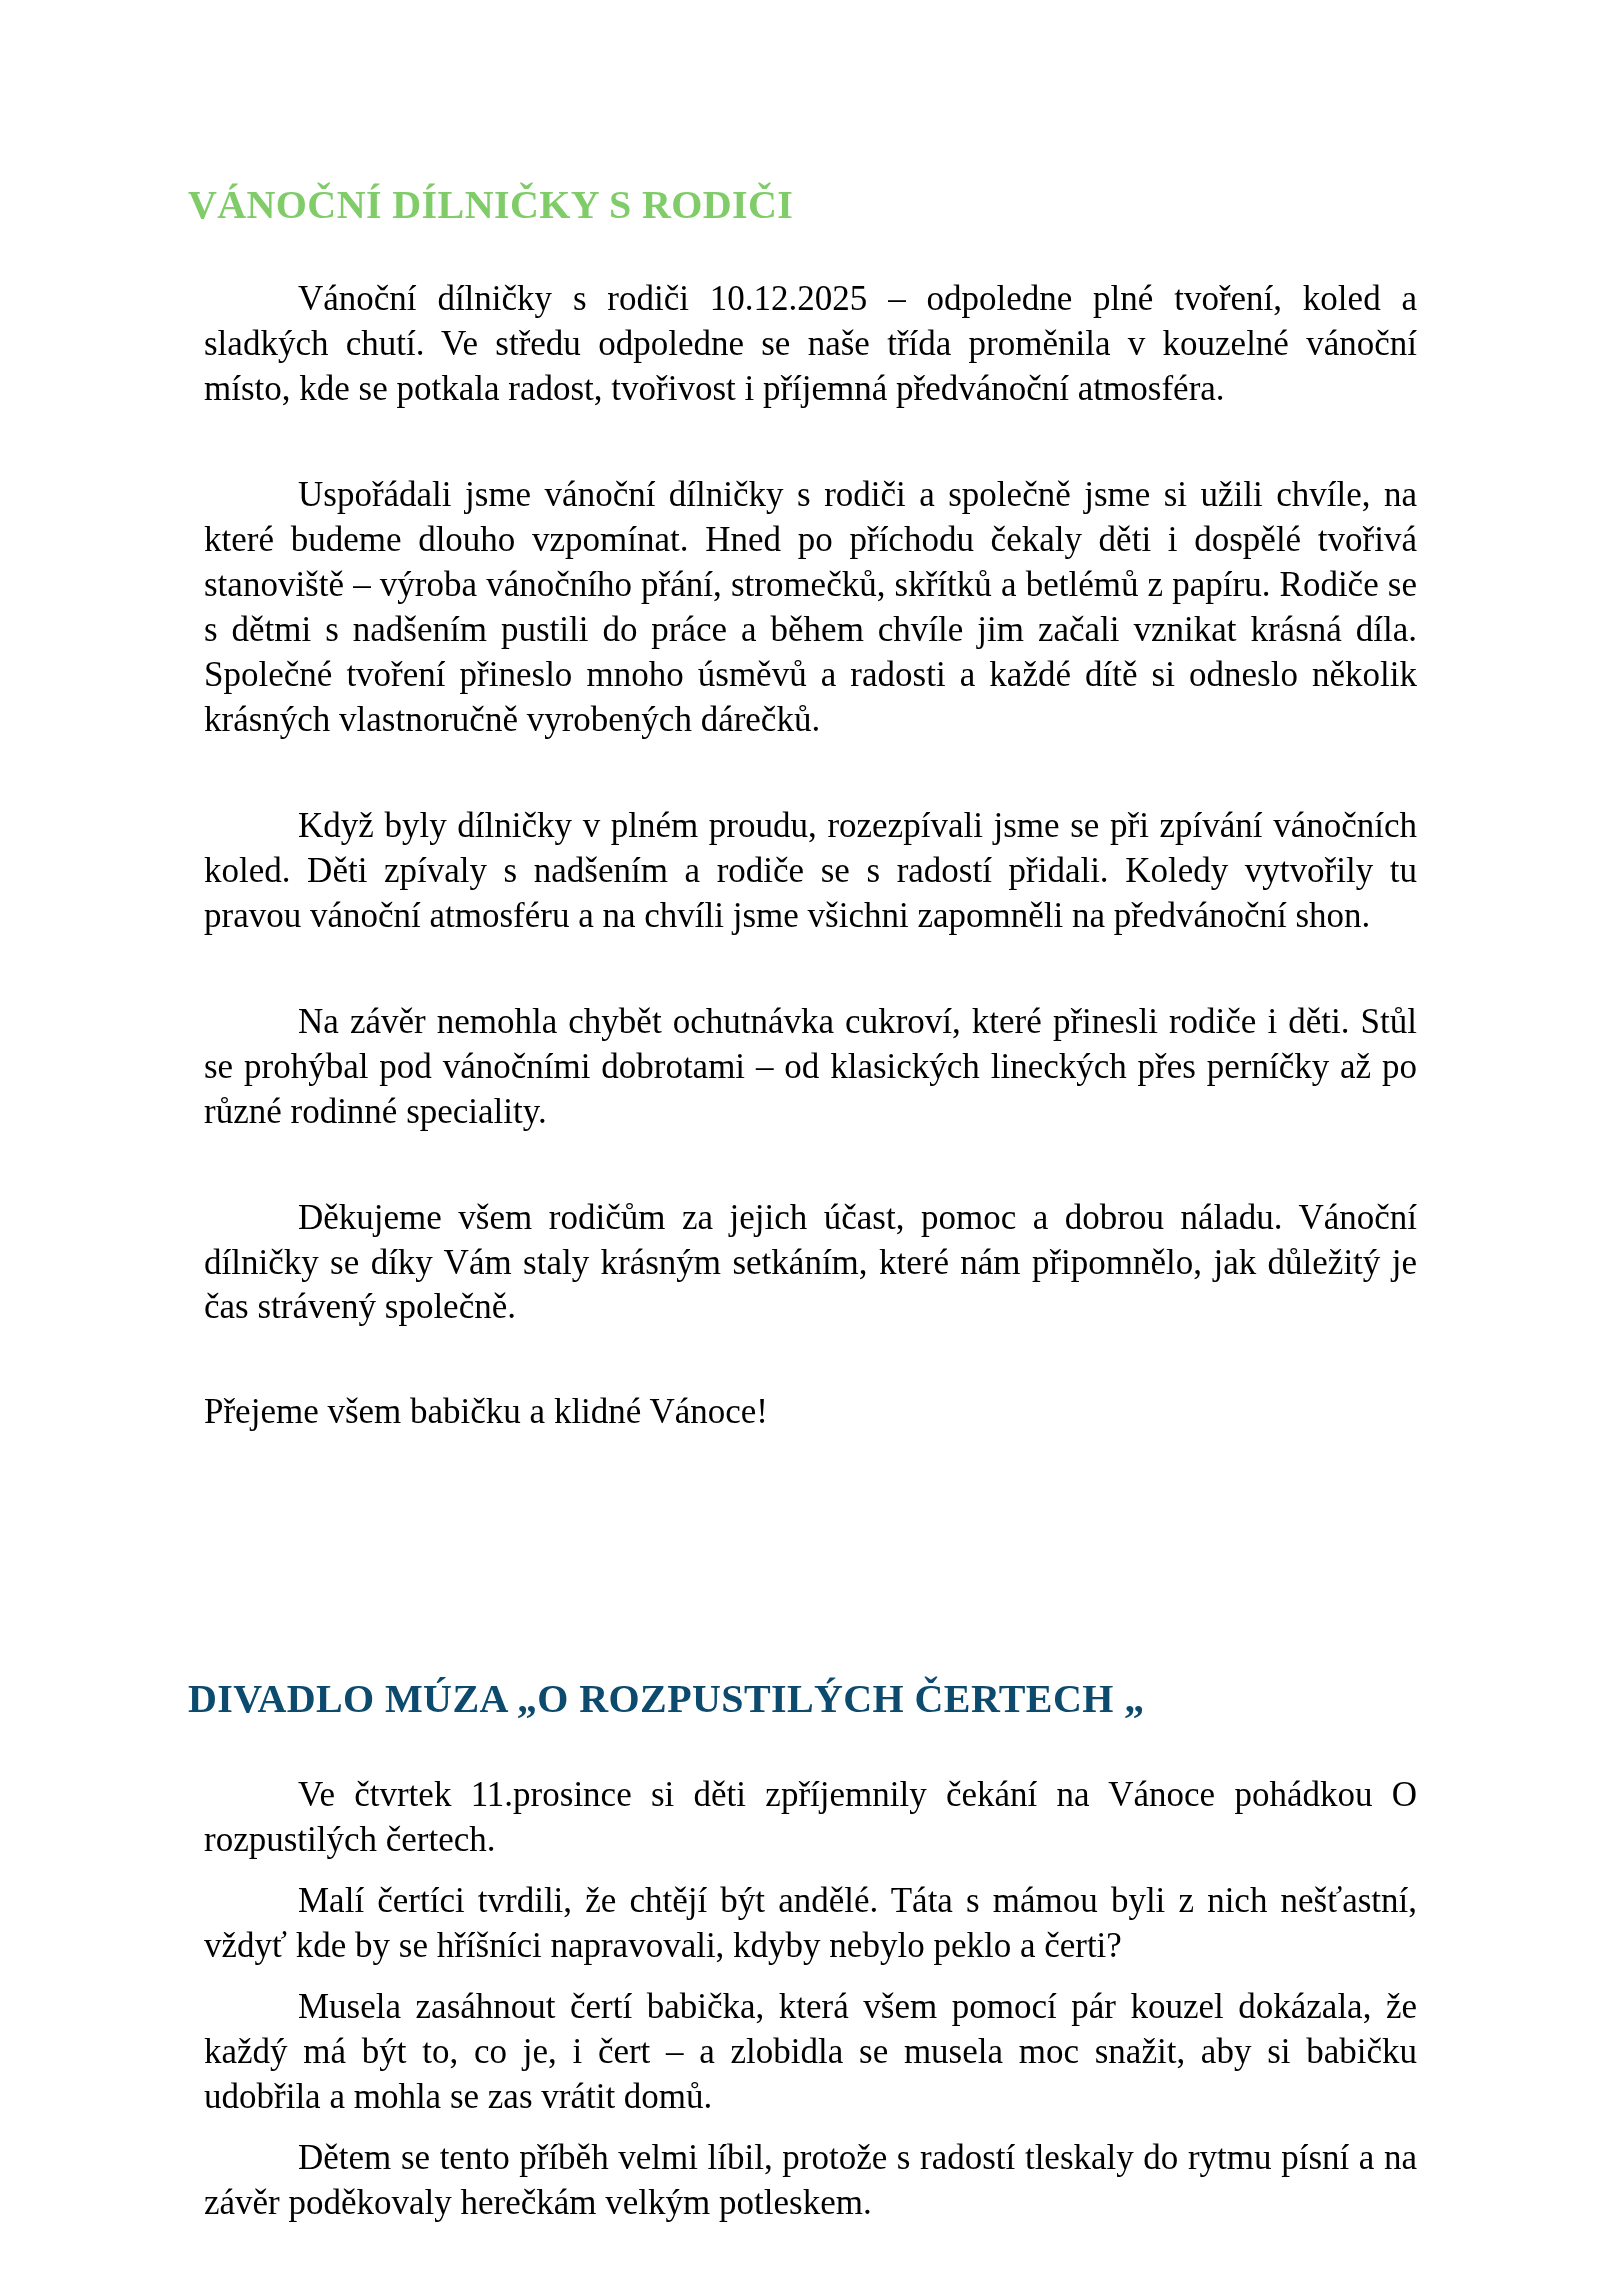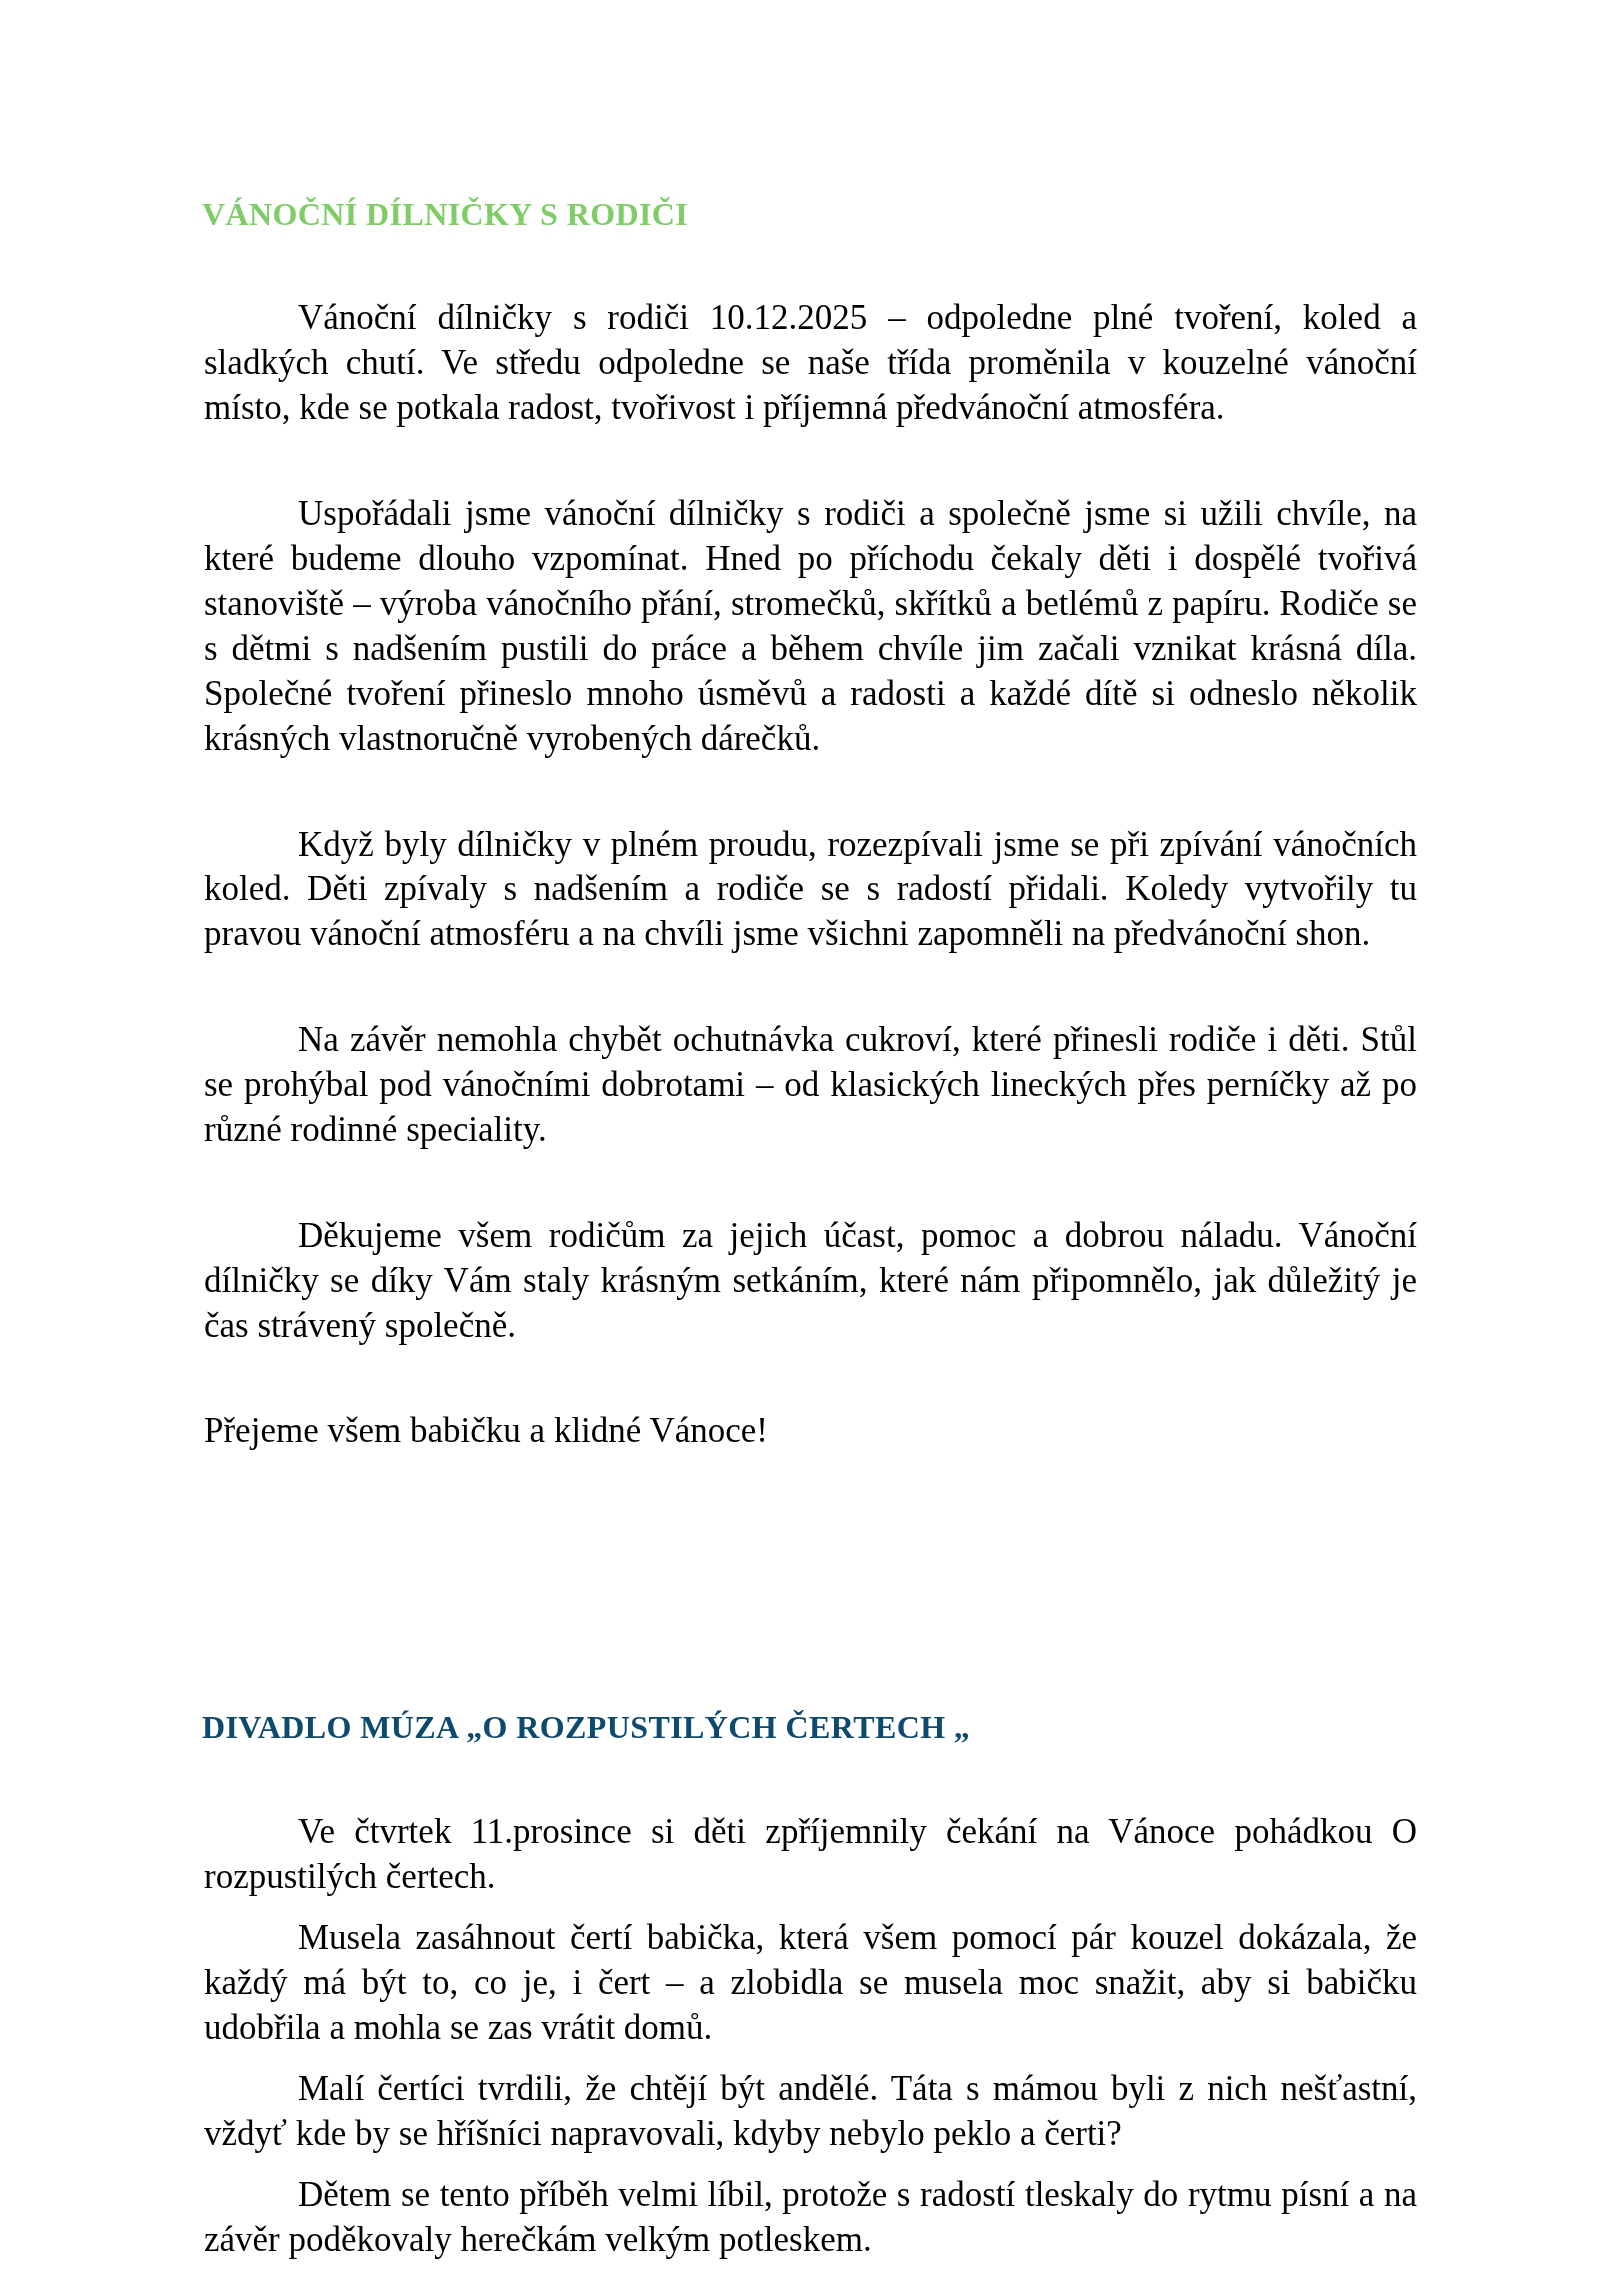--- a/index.html
+++ b/index.html
@@ -23,24 +23,24 @@
   }
   .content {
     position: absolute;
     left: 188px;
     top: 182px;
     width: 1245px;
   }
   h1.section-heading {
     font-family: "Liberation Serif", "DejaVu Serif", serif;
     font-weight: bold;
-    font-size: 32px;
+    font-size: 40px;
     line-height: 1.15;
     letter-spacing: 0.4px;
-    margin: 14px;
+    margin: 0;
     padding: 0;
     text-align: left;
   }
   h1.green {
     color: #7FCC69;
   }
   h1.pink {
     color: #0c4a6e;
   }
   p.body-par {
@@ -89,19 +89,19 @@
 
     <p class="body-par no-indent">Přejeme všem babičku a klidné Vánoce!</p>
 
     <div class="section-gap"></div>
 
     <h1 class="section-heading pink">DIVADLO MÚZA „O ROZPUSTILÝCH ČERTECH „</h1>
 
     <div class="heading2-gap"></div>
 
     <p class="body-par">Ve čtvrtek 11.prosince si děti zpříjemnily čekání na Vánoce pohádkou O rozpustilých čertech.</p>
+    <p class="body-par">Malí čertíci tvrdili, že chtějí být andělé. Táta s mámou byli z nich nešťastní, vždyť kde by se hříšníci napravovali, kdyby nebylo peklo a čerti?</p>
     <p class="body-par">Musela zasáhnout čertí babička, která všem pomocí pár kouzel dokázala, že každý má být to, co je, i čert – a zlobidla se musela moc snažit, aby si babičku udobřila a mohla se zas vrátit domů.</p>
-    <p class="body-par">Malí čertíci tvrdili, že chtějí být andělé. Táta s mámou byli z nich nešťastní, vždyť kde by se hříšníci napravovali, kdyby nebylo peklo a čerti?</p>
     <p class="body-par">Dětem se tento příběh velmi líbil, protože s radostí tleskaly do rytmu písní a na závěr poděkovaly herečkám velkým potleskem.</p>
 
   </div>
 </div>
 
 
 </body></html>

